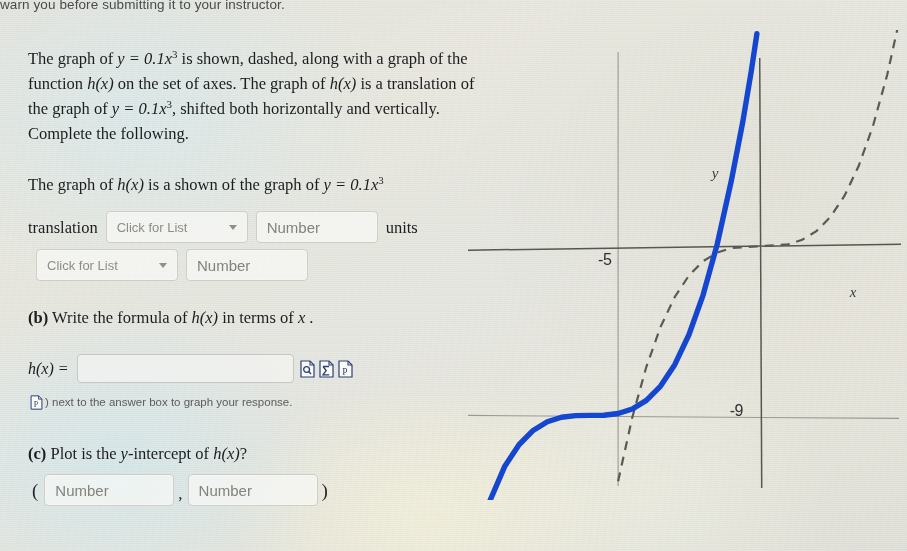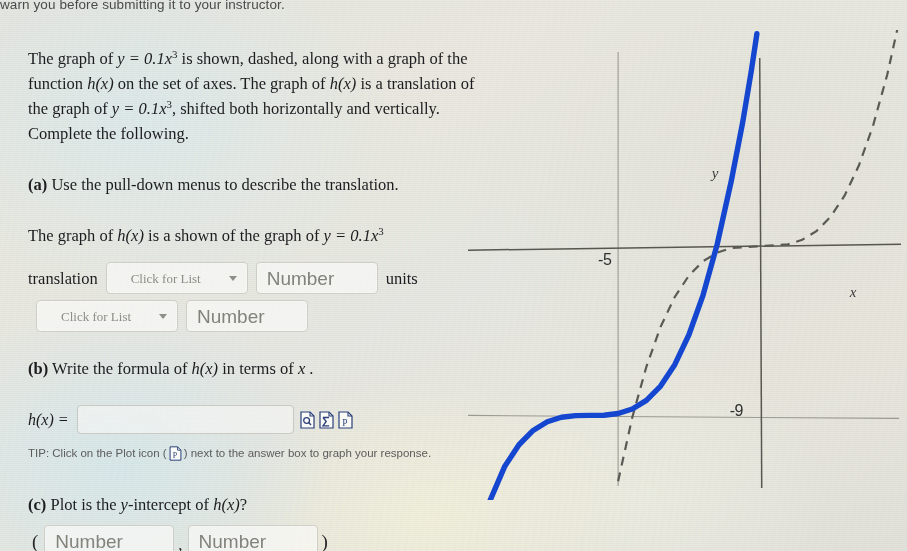--- a/index.html
+++ b/index.html
@@ -82,24 +82,24 @@
     height: 30px;
     background: rgba(252,252,250,0.62);
     border: 1px solid #cfcec6;
     border-radius: 4px;
     margin: 0 8px;
     display: flex;
     align-items: center;
     box-shadow: 0 0 0 1px rgba(255,255,255,.25) inset;
   }
   .dropdown .dd-text {
-    font-family: Liberation Serif, serif;
+    font-family: Liberation Sans, sans-serif;
     font-size: 13px;
     color: #8e8d86;
-    padding-left: 24px;
+    padding-left: 10px;
     white-space: nowrap;
   }
   .caret {
     position: absolute;
     right: 10px; top: 50%;
     width: 0; height: 0;
     margin-top: -2px;
     border-left: 4.5px solid transparent;
     border-right: 4.5px solid transparent;
     border-top: 5px solid #8f8e87;
@@ -108,21 +108,21 @@
     height: 30px;
     background: rgba(252,252,250,0.62);
     border: 1px solid #cfcec6;
     border-radius: 4px;
     display: flex;
     align-items: center;
     box-shadow: 0 0 0 1px rgba(255,255,255,.25) inset;
   }
   .numbox .nb-text {
     font-family: "Liberation Sans", sans-serif;
-    font-size: 19px;
+    font-size: 15px;
     color: #83837c;
     padding-left: 10px;
     white-space: nowrap;
   }
 
   .dd-horiz { width: 140px; }
   .dd-vert  { width: 140px; }
   .nb-horiz { width: 120px; }
   .nb-vert  { width: 120px; }
 
@@ -190,21 +190,20 @@
 
 <div id="page">
   <div id="grain"></div>
 
   <div class="top-line">warn you before submitting it to your instructor.</div>
 
   <div class="left-col">
 
     <p class="para"><span>The graph of </span><span class="ital">y = 0.1x</span><sup>3</sup><span> is shown, dashed, along with a graph of the function </span><span class="ital">h(x)</span><span> on the set of axes. The graph of </span><span class="ital">h(x)</span><span> is a translation of the graph of </span><span class="ital">y = 0.1x</span><sup>3</sup><span>, shifted both horizontally and vertically.  Complete the following.</span></p>
 
-    <p class="para q-a"><span class="bold">(a)</span><span> Use the pull-down menus to describe the translation.</span></p>
 
     <p class="para q-stmt"><span>The graph of </span><span class="ital">h(x)</span><span> is a shown of the graph of </span><span class="ital">y = 0.1x</span><sup>3</sup></p>
 
     <div class="row">
       <span class="lbl">translation</span>
       <div class="dropdown dd-horiz">
         <span class="dd-text">Click for List</span>
         <span class="caret"></span>
       </div>
       <div class="numbox nb-horiz">
@@ -250,21 +249,20 @@
             <svg width="15" height="18" viewBox="0 0 15 18">
               <path d="M1 1 h9 l4 4 v12 h-13 z" fill="#fafaf7" stroke="#2b3f7a" stroke-width="1.2"></path>
               <path d="M10 1 v4 h4" fill="none" stroke="#2b3f7a" stroke-width="1.1"></path>
               <text x="4.2" y="14.5" font-family="'Liberation Serif',serif" font-size="9.5" fill="#2b3f7a">P</text>
             </svg>
           </span>
         </div>
       </div>
 
       <div class="tip">
-        <span>TIP: Click on the Plot icon (</span>
         <span class="inline-icon">
           <svg width="13" height="15" viewBox="0 0 15 18">
             <path d="M1 1 h9 l4 4 v12 h-13 z" fill="#fafaf7" stroke="#2b3f7a" stroke-width="1.2"></path>
             <path d="M10 1 v4 h4" fill="none" stroke="#2b3f7a" stroke-width="1.1"></path>
             <text x="4.2" y="14.5" font-family="'Liberation Serif',serif" font-size="9.5" fill="#2b3f7a">P</text>
           </svg>
         </span>
         <span>) next to the answer box to graph your response.</span>
       </div>
     </div>

